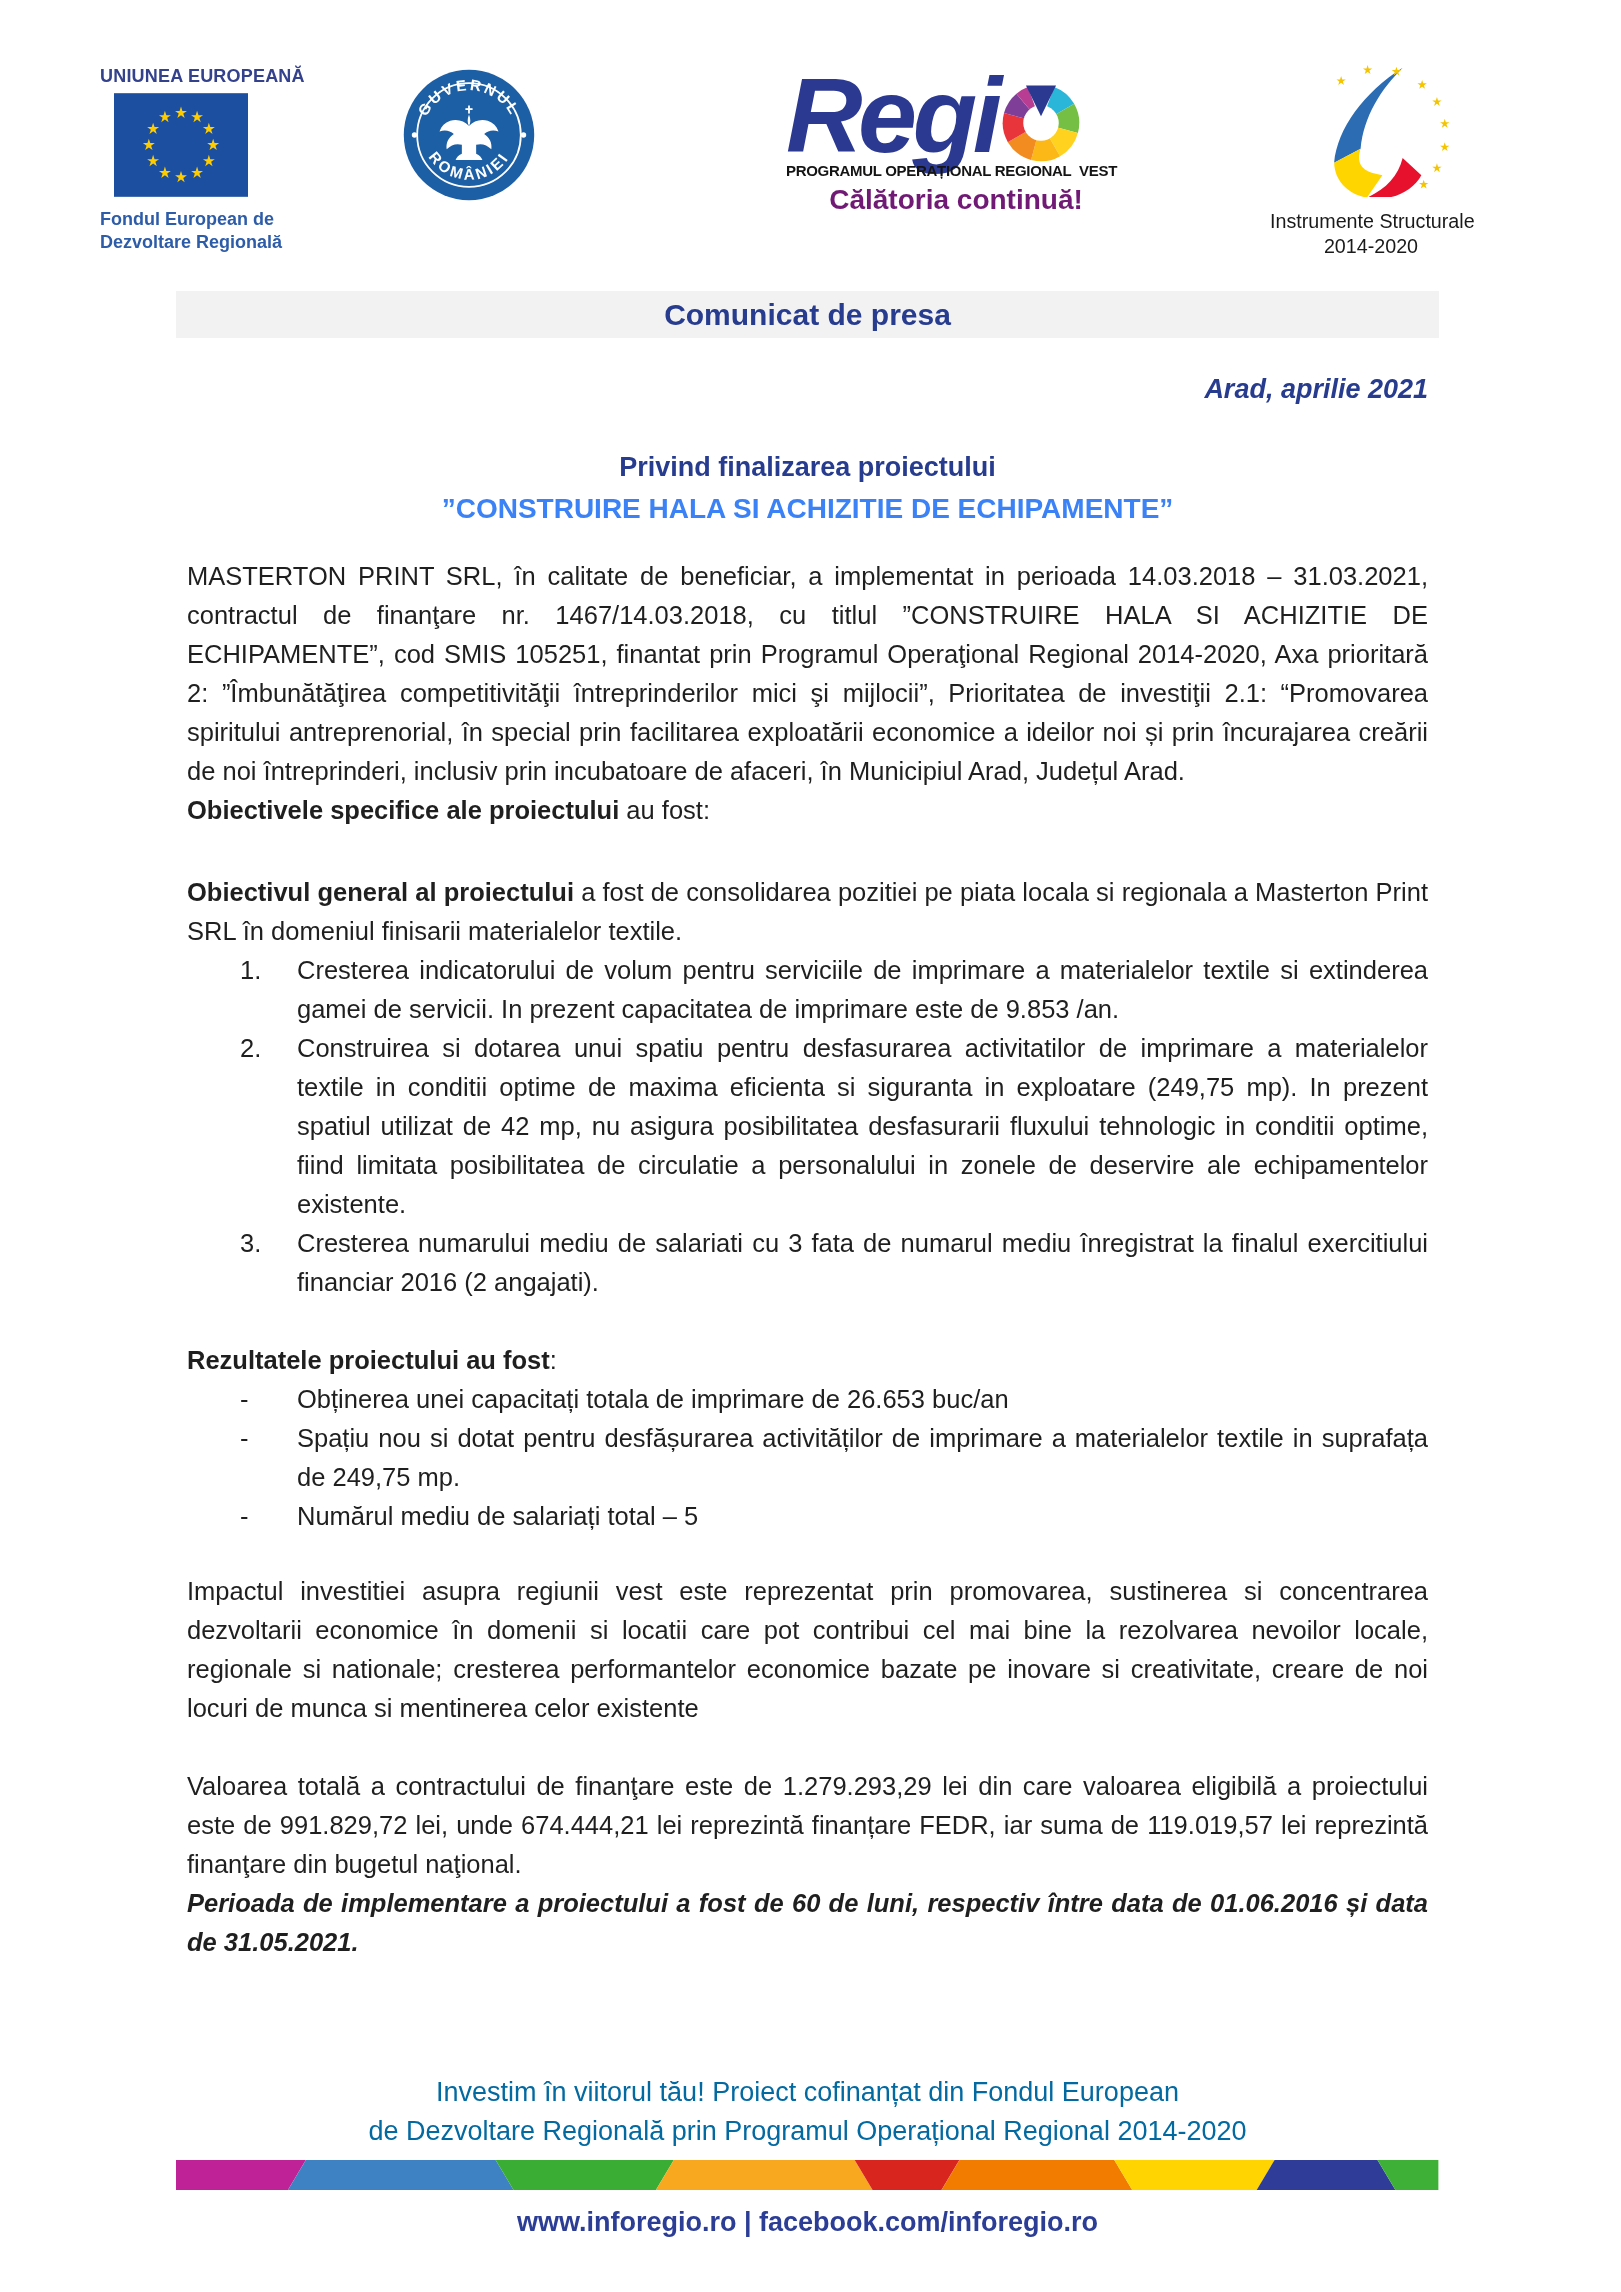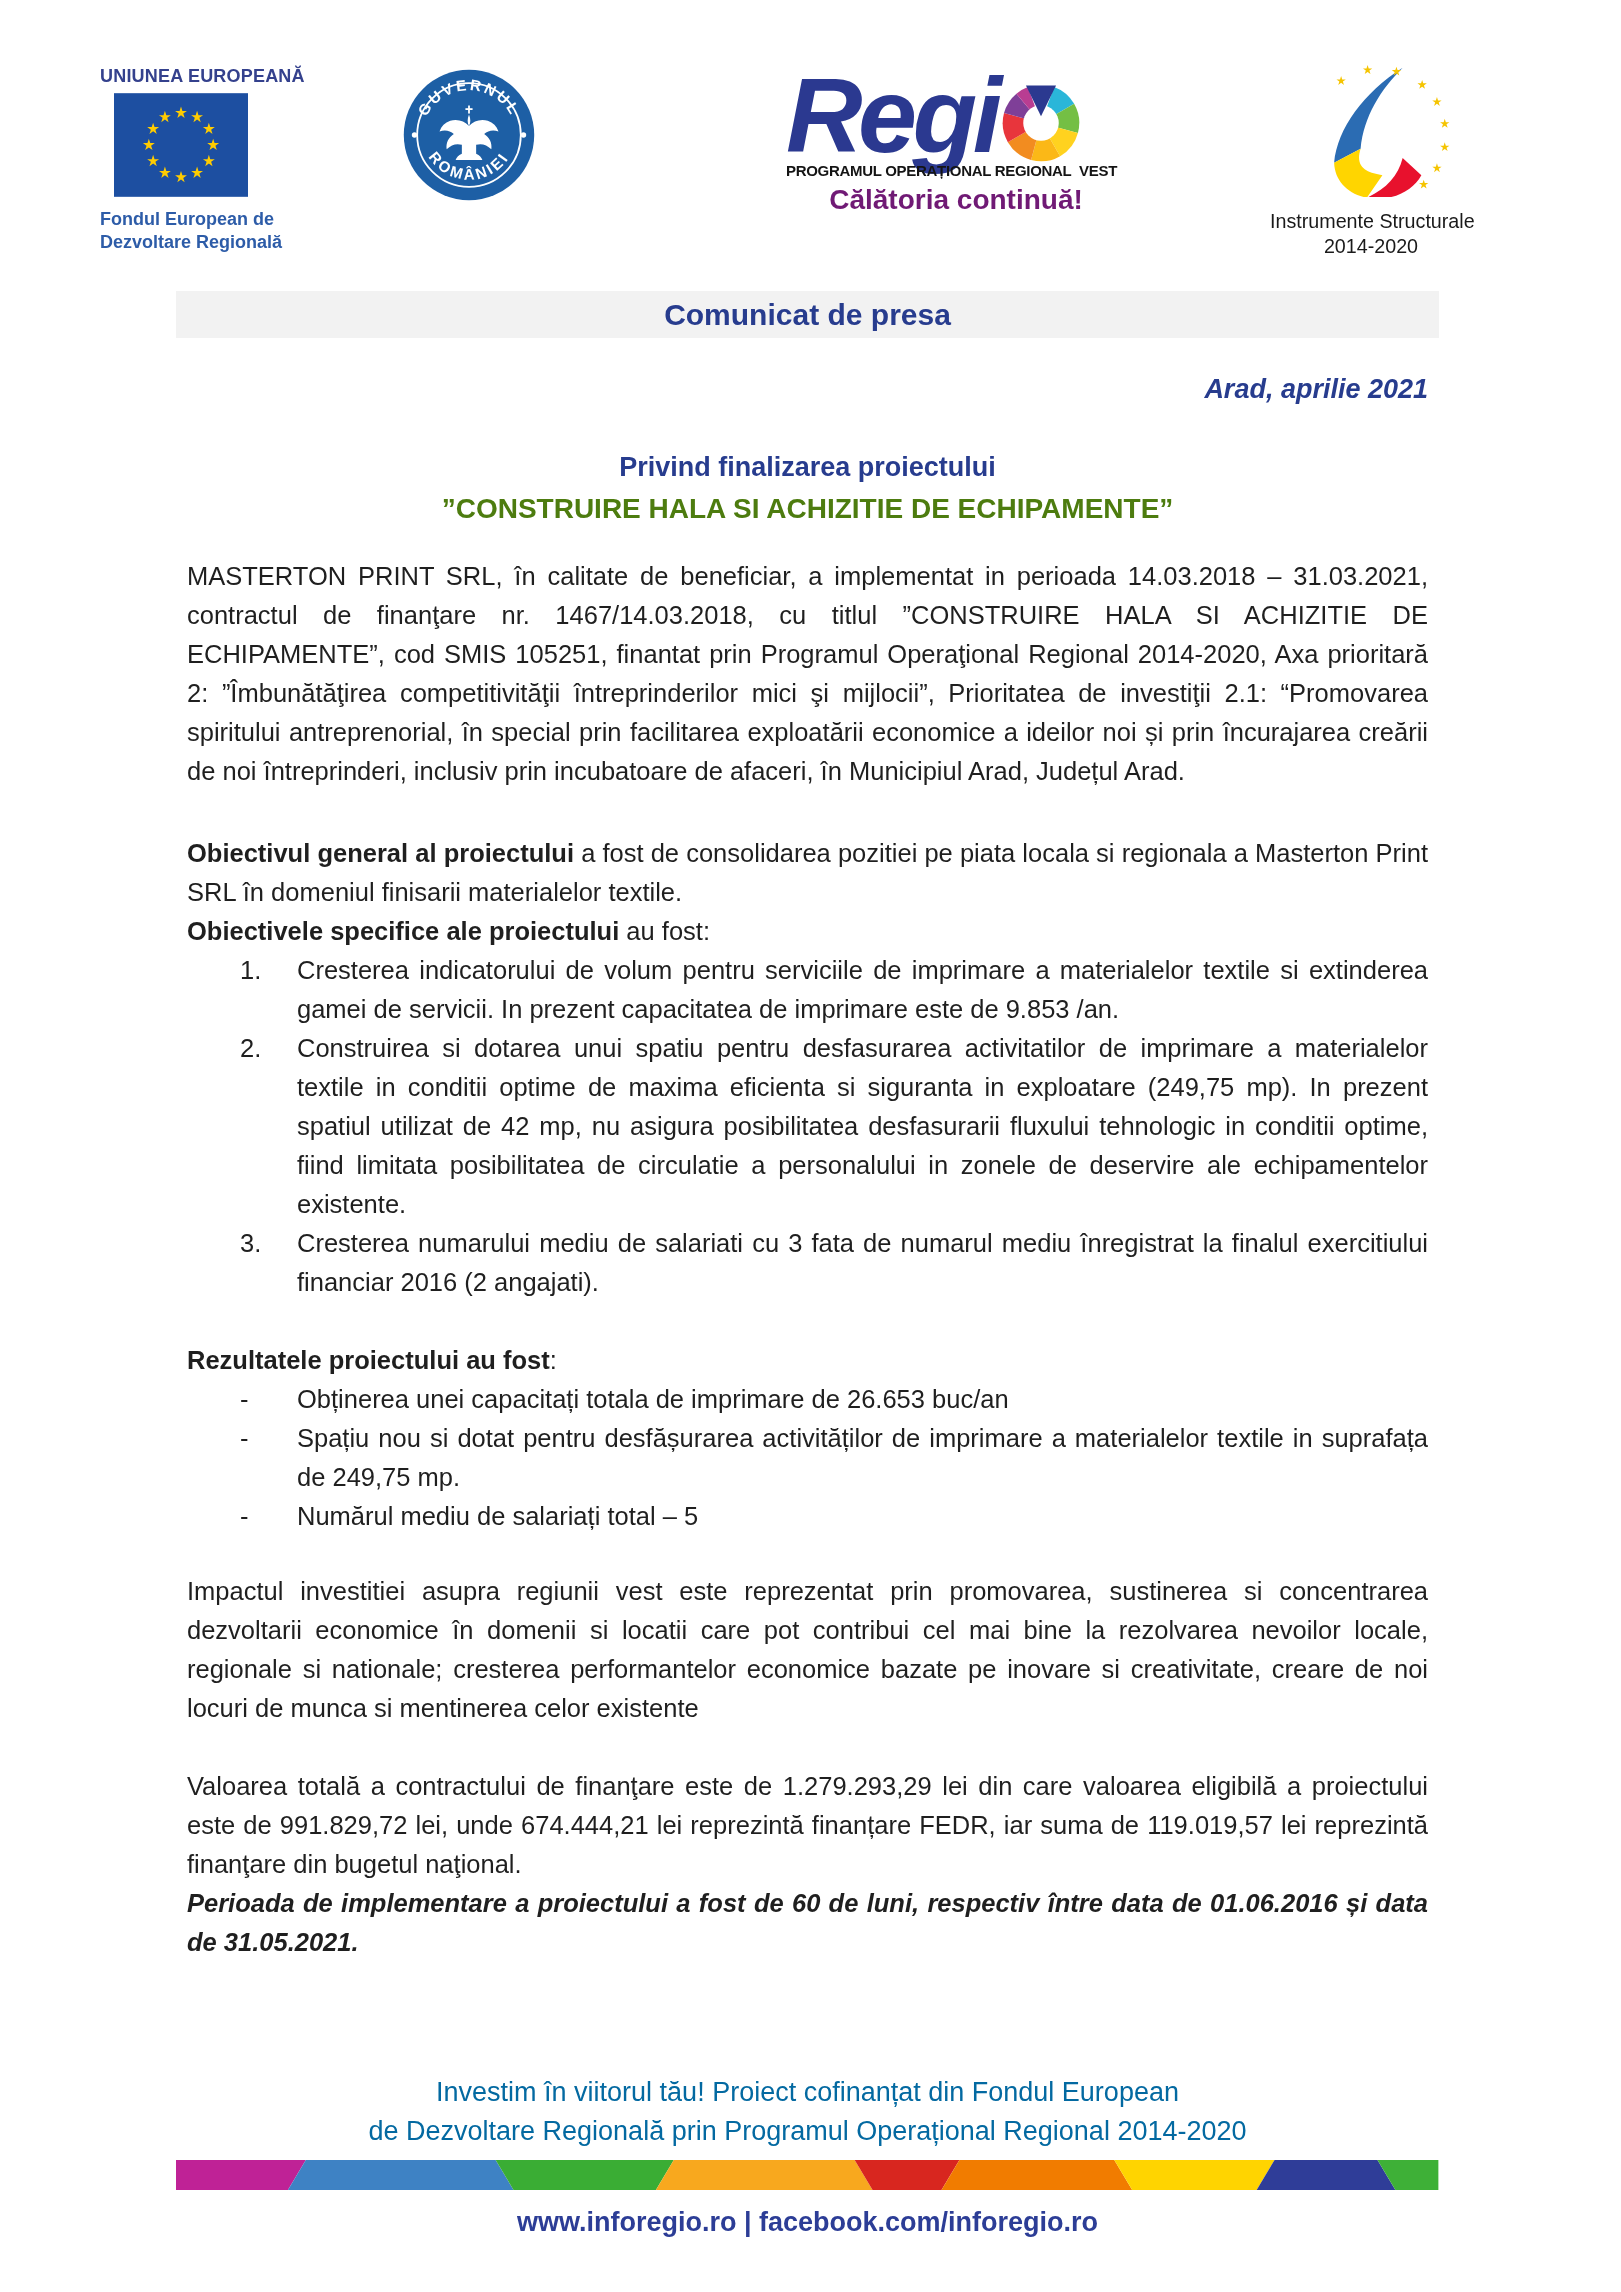--- a/index.html
+++ b/index.html
@@ -20,21 +20,21 @@
   .regio-sub{display:flex;justify-content:space-between;width:331px;margin-top:-1.8px;
              font-size:15px;font-weight:bold;color:#141414;letter-spacing:-0.3px;white-space:nowrap;}
   .regio-tagline{font-size:28px;font-weight:bold;color:#701a75;text-align:center;width:340px;margin-top:4.5px;}
   .is-logo{left:1270px;top:3.6px;width:202px;text-align:center;}
   .is-caption{font-size:19.7px;font-weight:normal;color:#1a1a1a;line-height:25px;margin-top:9px;white-space:nowrap;}
   
   .title-bar{margin:291px -10.7px 0;background:#f2f2f2;height:47px;display:flex;align-items:center;justify-content:center;}
   .title-bar h1{margin:0;font-size:30px;font-weight:bold;color:#273c8e;}
   .dateline{margin-top:32px;text-align:right;font-size:27px;font-weight:bold;font-style:italic;color:#273c8e;line-height:39px;}
   .subtitle1{margin-top:39px;text-align:center;font-size:27px;font-weight:bold;color:#273c8e;line-height:39px;}
-  .subtitle2{margin-top:1.8px;text-align:center;font-size:28px;font-weight:bold;color:#4d7c0f;line-height:39px;}
+  .subtitle2{margin-top:1.8px;text-align:center;font-size:28px;font-weight:bold;color:#3b82f6;line-height:39px;}
   
   #doc-body{margin-top:29.6px;}
   .para{margin:0;font-size:25.5px;line-height:39px;text-align:justify;color:#1f1f1f;}
   .para .b{font-weight:bold;}
   .para .i{font-style:italic;}
   .gap-md{margin-top:36px;}
   .gap-lg{margin-top:39px;}
   .gap-xl{margin-top:43px;}
   .list{margin:0;}
   .li{display:flex;padding-left:53px;}
@@ -155,22 +155,22 @@
   <div class="title-bar">
     <h1>Comunicat de presa</h1>
   </div>
 
   <div class="dateline">Arad, aprilie 2021</div>
   <div class="subtitle1">Privind finalizarea proiectului</div>
   <div class="subtitle2">”CONSTRUIRE HALA SI ACHIZITIE DE ECHIPAMENTE”</div>
 
   <main id="doc-body">
       <p class="para"><span>MASTERTON PRINT SRL, în calitate de beneficiar, a implementat in perioada 14.03.2018 – 31.03.2021, contractul de finanţare nr. 1467/14.03.2018,  cu titlul ”CONSTRUIRE HALA SI ACHIZITIE DE ECHIPAMENTE”, cod SMIS 105251, finantat prin Programul Operaţional Regional 2014-2020, Axa prioritară 2: ”Îmbunătăţirea competitivităţii întreprinderilor mici şi mijlocii”, Prioritatea de investiţii 2.1: “Promovarea spiritului antreprenorial, în special prin facilitarea exploatării economice a ideilor noi și prin încurajarea creării de noi întreprinderi, inclusiv prin incubatoare de afaceri,  în Municipiul Arad, Județul Arad.</span></p>
+      <p class="para"><span class="b">Obiectivele specifice ale proiectului</span><span> au fost:</span></p>
       <p class="para gap-xl"><span class="b">Obiectivul general al proiectului</span><span> a fost de consolidarea pozitiei pe piata locala si regionala a Masterton Print SRL în domeniul finisarii materialelor textile.</span></p>
-      <p class="para"><span class="b">Obiectivele specifice ale proiectului</span><span> au fost:</span></p>
       <div class="list">
         <div class="li">
           <span class="marker">1.</span>
           <div class="litext">Cresterea indicatorului de volum pentru serviciile de imprimare a materialelor textile si extinderea gamei de servicii. In prezent capacitatea de imprimare este de 9.853 /an.</div>
         </div>
         <div class="li">
           <span class="marker">2.</span>
           <div class="litext">Construirea si dotarea unui spatiu pentru desfasurarea activitatilor de imprimare a materialelor textile in conditii optime de maxima eficienta si siguranta in exploatare (249,75 mp). In prezent spatiul utilizat de 42 mp, nu asigura posibilitatea desfasurarii fluxului tehnologic in conditii optime, fiind limitata posibilitatea de circulatie a personalului in zonele de deservire ale echipamentelor existente.</div>
         </div>
         <div class="li">

